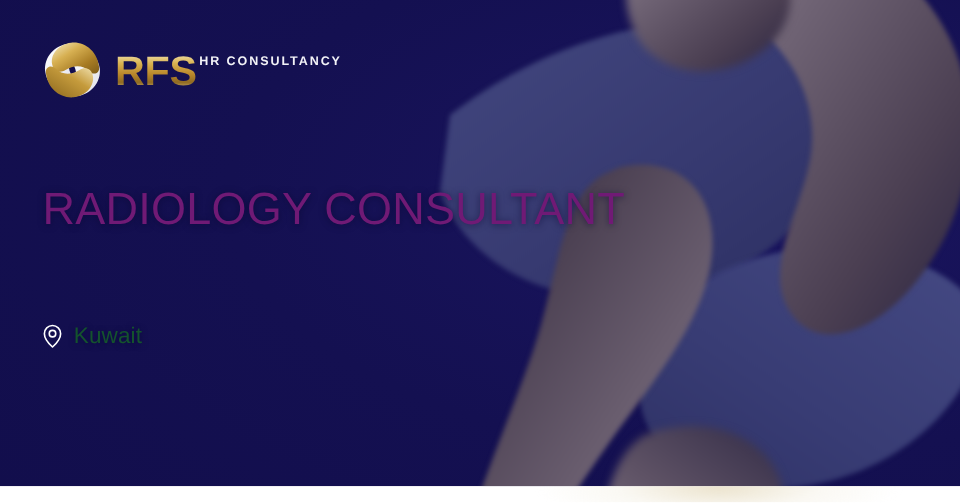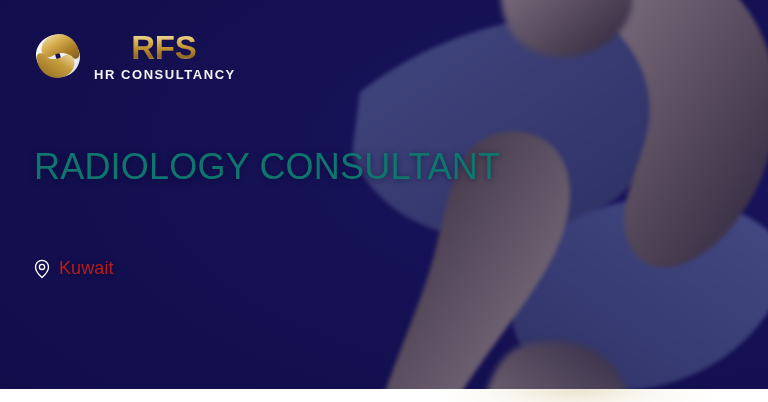--- a/index.html
+++ b/index.html
@@ -79,39 +79,39 @@
     z-index: 5;
   }
   .logo-mark {
     width: 56px;
     height: 56px;
     flex: 0 0 auto;
   }
   .logo-mark svg { display: block; width: 100%; height: 100%; }
   .logo-text {
     display: flex;
-    flex-direction: column;
-    align-items: center;
+    flex-direction: row;
+    align-items: flex-start;
     justify-content: center;
     padding-top: 2px;
   }
   .logo-wordmark {
     font-size: 33px;
     font-weight: bold;
     line-height: 0.95;
     letter-spacing: -0.2px;
     background: linear-gradient(180deg, #f3e2a6 0%, #d8b košice 0%, #cfa63a 38%, #b8862a 62%, #e6d293 100%);
     background: linear-gradient(180deg, #f7ecc4 0%, #d9b351 30%, #b8862a 58%, #8f6a22 78%, #e3cd8d 100%);
     -webkit-background-clip: text;
     background-clip: text;
     color: transparent;
     -webkit-text-fill-color: transparent;
   }
   .logo-sub {
-    font-size: 13px;
+    font-size: 10px;
     font-weight: bold;
     letter-spacing: 1.55px;
     color: #f2f2f7;
     margin-top: 3px;
     margin-left: 2px;
   }
 
   
   .content {
     position: absolute;
@@ -122,36 +122,36 @@
 
   .job-title {
     position: absolute;
     left: 0;
     top: 146px;
     width: 440px;
     margin: 0;
     font-size: 36px;
     font-weight: 400;
     letter-spacing: 0.2px;
-    color: #0f766e;
+    color: #701a75;
     white-space: nowrap;
     text-shadow: 0 1px 6px rgba(10,8,45,0.55);
   }
 
   .meta {
     position: absolute;
     left: 0;
     top: 258px;
     width: 470px;
   }
 
   .meta-row {
     display: flex;
     align-items: center;
-    color: #b91c1c;
+    color: #14532d;
     font-size: 18px;
     font-weight: 400;
     letter-spacing: 0.1px;
     text-shadow: 0 1px 5px rgba(10,8,45,0.55);
   }
   .meta-row.location { margin-bottom: 13px; }
 
   .pin-icon {
     width: 16px;
     height: 20px;

